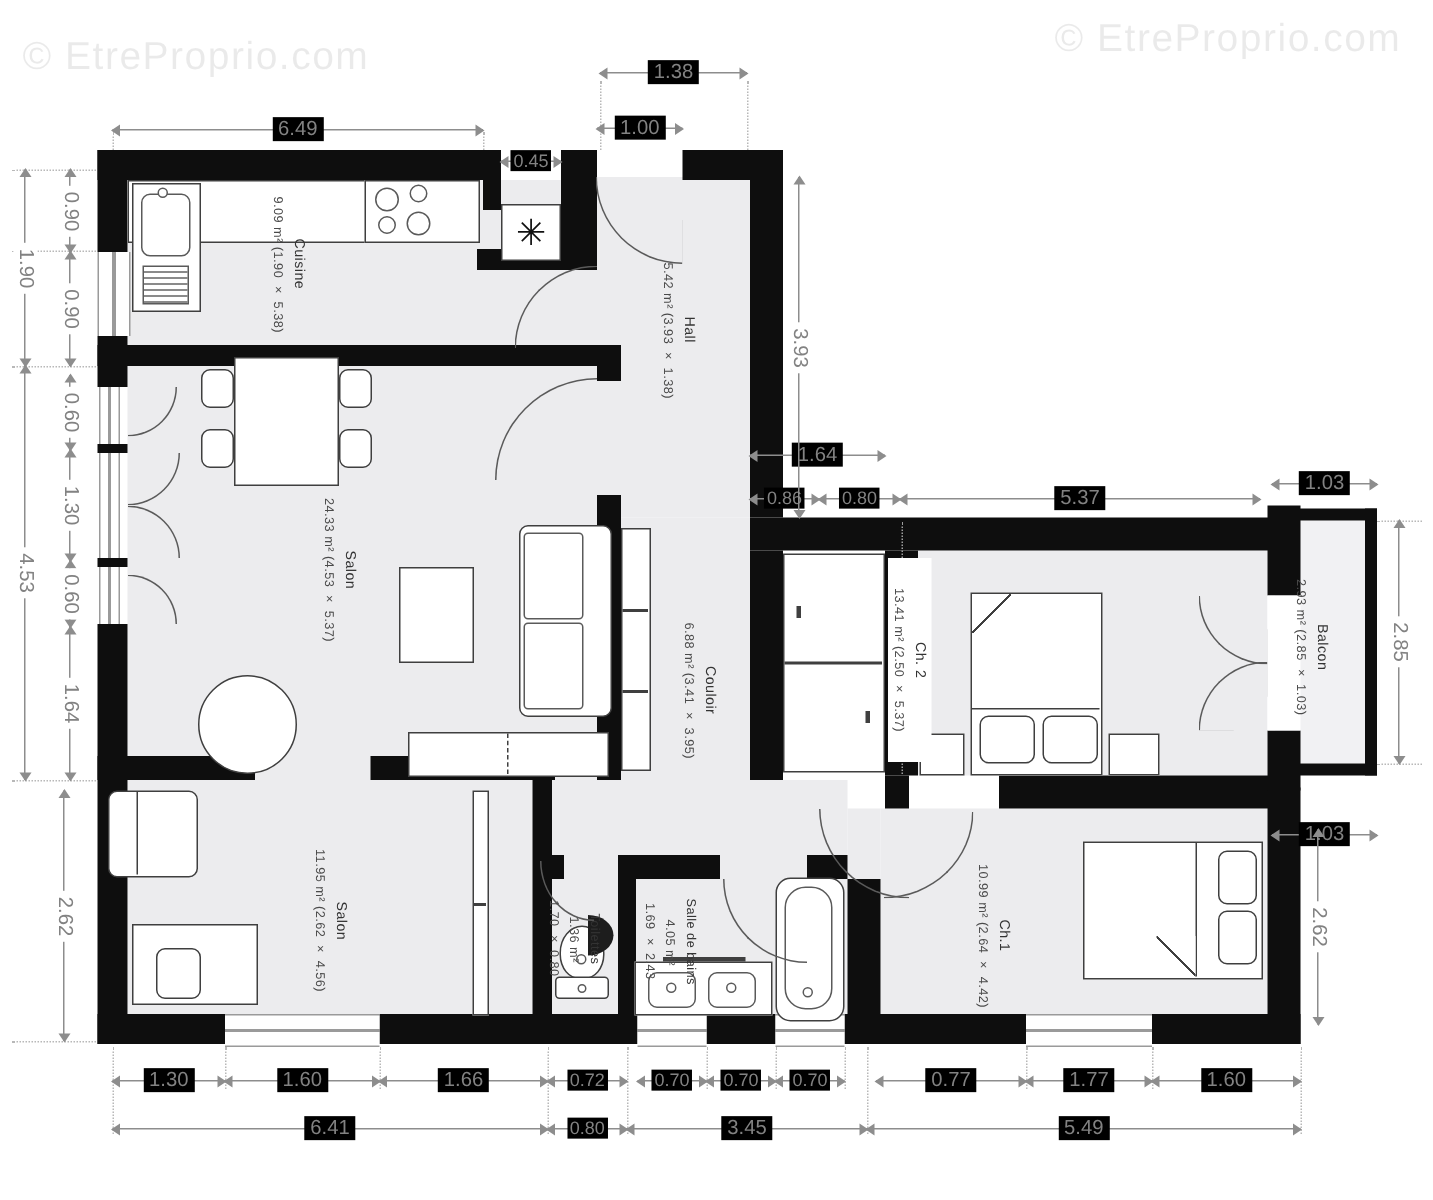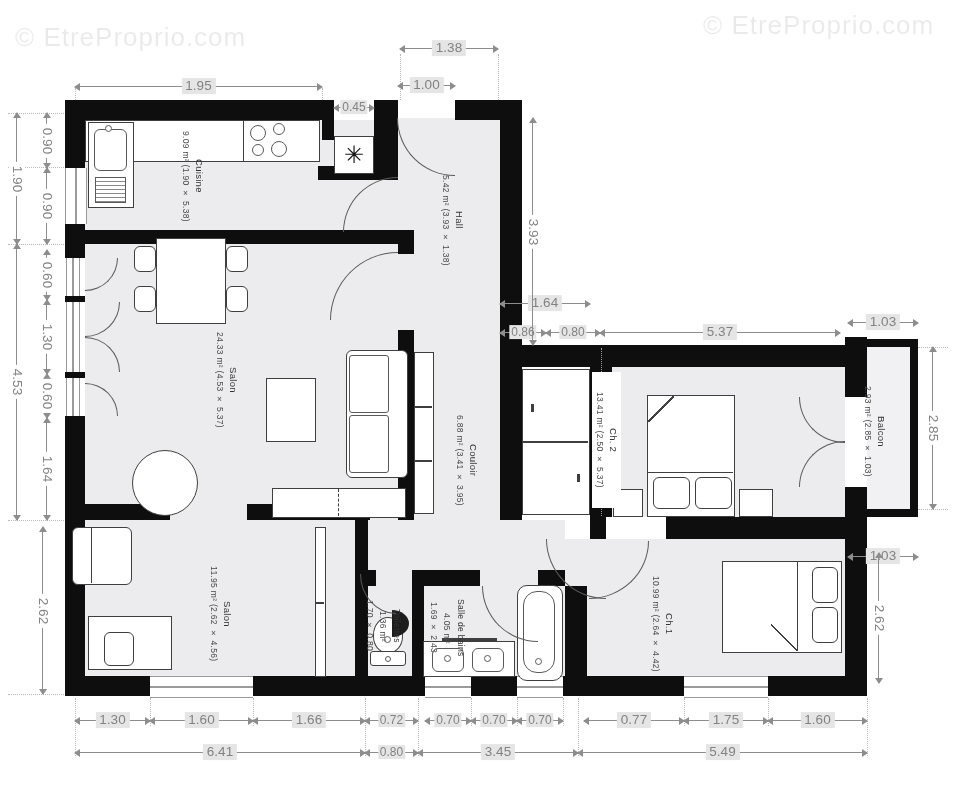--- a/index.html
+++ b/index.html
@@ -22,21 +22,21 @@
   .stripes{background:repeating-linear-gradient(#fff 0 3px,#8a8a8a 3px 4px);}
   .arc{position:absolute;box-sizing:border-box;border:0 solid #5a5a5a;}
   .arc.tl{border-top:1.5px solid #5a5a5a;border-left:1.5px solid #5a5a5a;border-top-left-radius:100% 100%;}
   .arc.tr{border-top:1.5px solid #5a5a5a;border-right:1.5px solid #5a5a5a;border-top-right-radius:100% 100%;}
   .arc.br{border-bottom:1.5px solid #5a5a5a;border-right:1.5px solid #5a5a5a;border-bottom-right-radius:100% 100%;}
   .arc.bl{border-bottom:1.5px solid #5a5a5a;border-left:1.5px solid #5a5a5a;border-bottom-left-radius:100% 100%;}
   .dh{position:absolute;height:0;border-top:1px solid #8d8d8d;}
   .dh i{position:absolute;width:0;height:0;}
   .dh i.a{left:-1px;top:-4px;border:4px solid transparent;border-right:6px solid #8d8d8d;border-left:0;}
   .dh i.b{right:-1px;top:-4px;border:4px solid transparent;border-left:6px solid #8d8d8d;border-right:0;}
-  .dh span{position:absolute;left:50%;top:0;transform:translate(-50%,-55%);background:#e5e5e5;
+  .dh span{position:absolute;left:50%;top:0;transform:translate(-50%,-55%);background:#000000;
            padding:0 4px;font-size:13.5px;color:#828282;white-space:nowrap;line-height:1.2;}
   .dh.sm span{font-size:12px;padding:0 2px;}
   .dv{position:absolute;width:0;border-left:1px solid #8d8d8d;}
   .dv i{position:absolute;width:0;height:0;}
   .dv i.a{top:-1px;left:-4px;border:4px solid transparent;border-bottom:6px solid #8d8d8d;border-top:0;}
   .dv i.b{bottom:-1px;left:-4px;border:4px solid transparent;border-top:6px solid #8d8d8d;border-bottom:0;}
   .dv span{position:absolute;top:50%;left:0;transform:translate(-50%,-50%);background:#fff;
            padding:4px 0;font-size:13.5px;color:#828282;white-space:nowrap;writing-mode:vertical-rl;line-height:1.2;}
   .ext{position:absolute;border-left:1px dotted #b8b8b8;width:0;}
   .exth{position:absolute;border-top:1px dotted #b8b8b8;height:0;}
@@ -282,21 +282,21 @@
   <div class="exth" style="left:8px;top:167px;width:56px"></div>
   <div class="exth" style="left:8px;top:244px;width:56px"></div>
   <div class="exth" style="left:8px;top:520px;width:56px"></div>
   <div class="exth" style="left:8px;top:694px;width:56px"></div>
   <div class="exth" style="left:918px;top:347px;width:30px"></div>
   <div class="exth" style="left:918px;top:509px;width:30px"></div>
 
   <div class="dh" style="left:75px;top:86px;width:247px">
       <i class="a"></i>
       <i class="b"></i>
-      <span>1.95</span>
+      <span>6.49</span>
     </div>
   <div class="dh" style="left:400px;top:48px;width:98px">
       <i class="a"></i>
       <i class="b"></i>
       <span>1.38</span>
     </div>
   <div class="dh" style="left:398px;top:85px;width:57px">
       <i class="a"></i>
       <i class="b"></i>
       <span>1.00</span>
@@ -372,21 +372,21 @@
       <span>0.70</span>
     </div>
   <div class="dh" style="left:584px;top:720px;width:100px">
       <i class="a"></i>
       <i class="b"></i>
       <span>0.77</span>
     </div>
   <div class="dh" style="left:684px;top:720px;width:84px">
       <i class="a"></i>
       <i class="b"></i>
-      <span>1.75</span>
+      <span>1.77</span>
     </div>
   <div class="dh" style="left:768px;top:720px;width:99px">
       <i class="a"></i>
       <i class="b"></i>
       <span>1.60</span>
     </div>
   <div class="dh" style="left:75px;top:752px;width:290px">
       <i class="a"></i>
       <i class="b"></i>
       <span>6.41</span>

